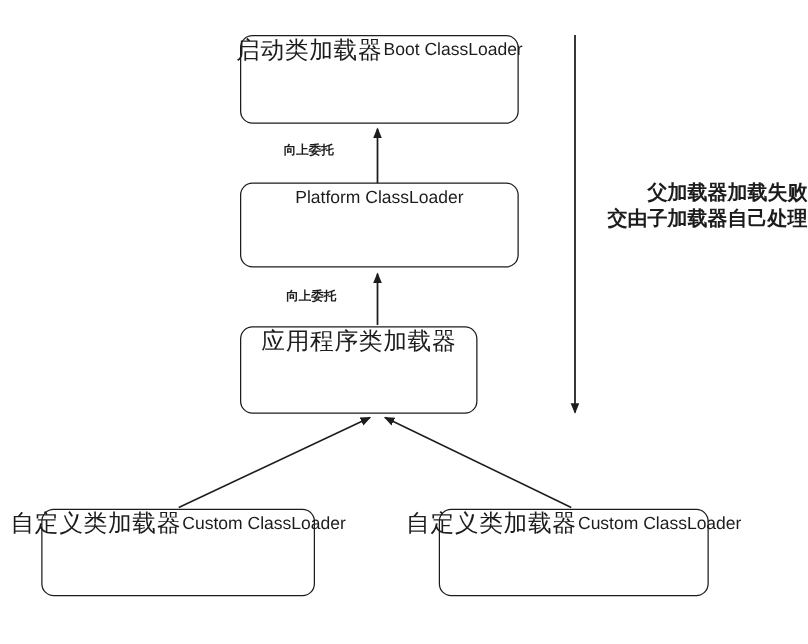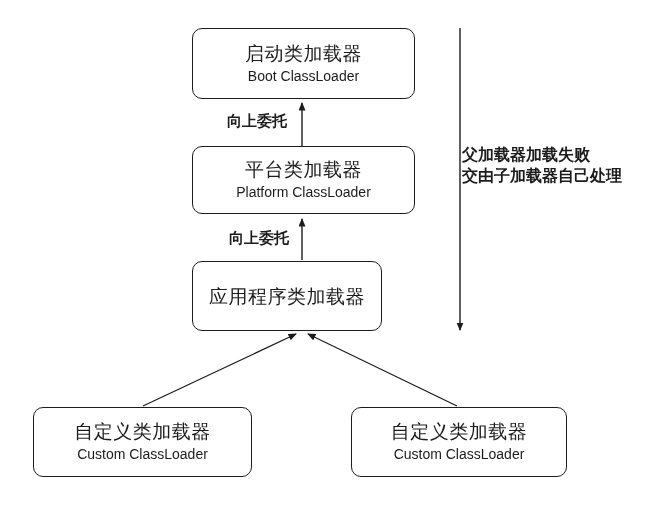--- a/index.html
+++ b/index.html
@@ -24,22 +24,22 @@
     height: 515px;
     pointer-events: none;
   }
   .node {
     position: absolute;
     box-sizing: border-box;
     border: 1.4px solid #1c1c1c;
     border-radius: 10px;
     background: #ffffff;
     display: flex;
-    flex-direction: column;
-    align-items: center;
+    flex-direction: row;
+    align-items: flex-start;
     justify-content: center;
     gap: 1px;
     text-align: center;
   }
   .node .zh {
     font-size: 19px;
     line-height: 23px;
     letter-spacing: 0.5px;
     white-space: nowrap;
   }
@@ -49,35 +49,35 @@
     white-space: nowrap;
   }
   .node-boot        { left: 192px; top: 28px;  width: 223px; height: 71px; }
   .node-platform    { left: 192px; top: 146px; width: 223px; height: 68px; }
   .node-application { left: 192px; top: 261px; width: 190px; height: 70px; }
   .node-custom-left { left: 33px;  top: 407px; width: 219px; height: 70px; }
   .node-custom-right{ left: 351px; top: 407px; width: 216px; height: 70px; }
 
   .edge-label {
     position: absolute;
-    font-size: 15px;
+    font-size: 10px;
     font-weight: bold;
     line-height: 18px;
     white-space: nowrap;
     color: #1c1c1c;
   }
   .edge-label-1 { left: 227px; top: 112px; }
   .edge-label-2 { left: 229px; top: 229px; }
 
   .side-note {
     position: absolute;
     left: 462px;
     top: 144px;
     width: 184px;
-    text-align: left;
+    text-align: right;
     font-size: 16px;
     font-weight: bold;
     line-height: 21px;
     color: #1c1c1c;
     white-space: nowrap;
   }
 </style>
 </head>
 <body>
 
@@ -95,21 +95,20 @@
     <line x1="457" y1="406" x2="308" y2="334" stroke="#1c1c1c" stroke-width="1.2" marker-end="url(#head)"></line>
     <line x1="460" y1="28" x2="460" y2="330" stroke="#1c1c1c" stroke-width="1.4" marker-end="url(#head)"></line>
   </svg>
 
   <div class="node node-boot">
     <span class="zh">启动类加载器</span>
     <span class="en">Boot ClassLoader</span>
   </div>
 
   <div class="node node-platform">
-    <span class="zh">平台类加载器</span>
     <span class="en">Platform ClassLoader</span>
   </div>
 
   <div class="node node-application">
     <span class="zh">应用程序类加载器</span>
   </div>
 
   <div class="node node-custom-left">
     <span class="zh">自定义类加载器</span>
     <span class="en">Custom ClassLoader</span>

